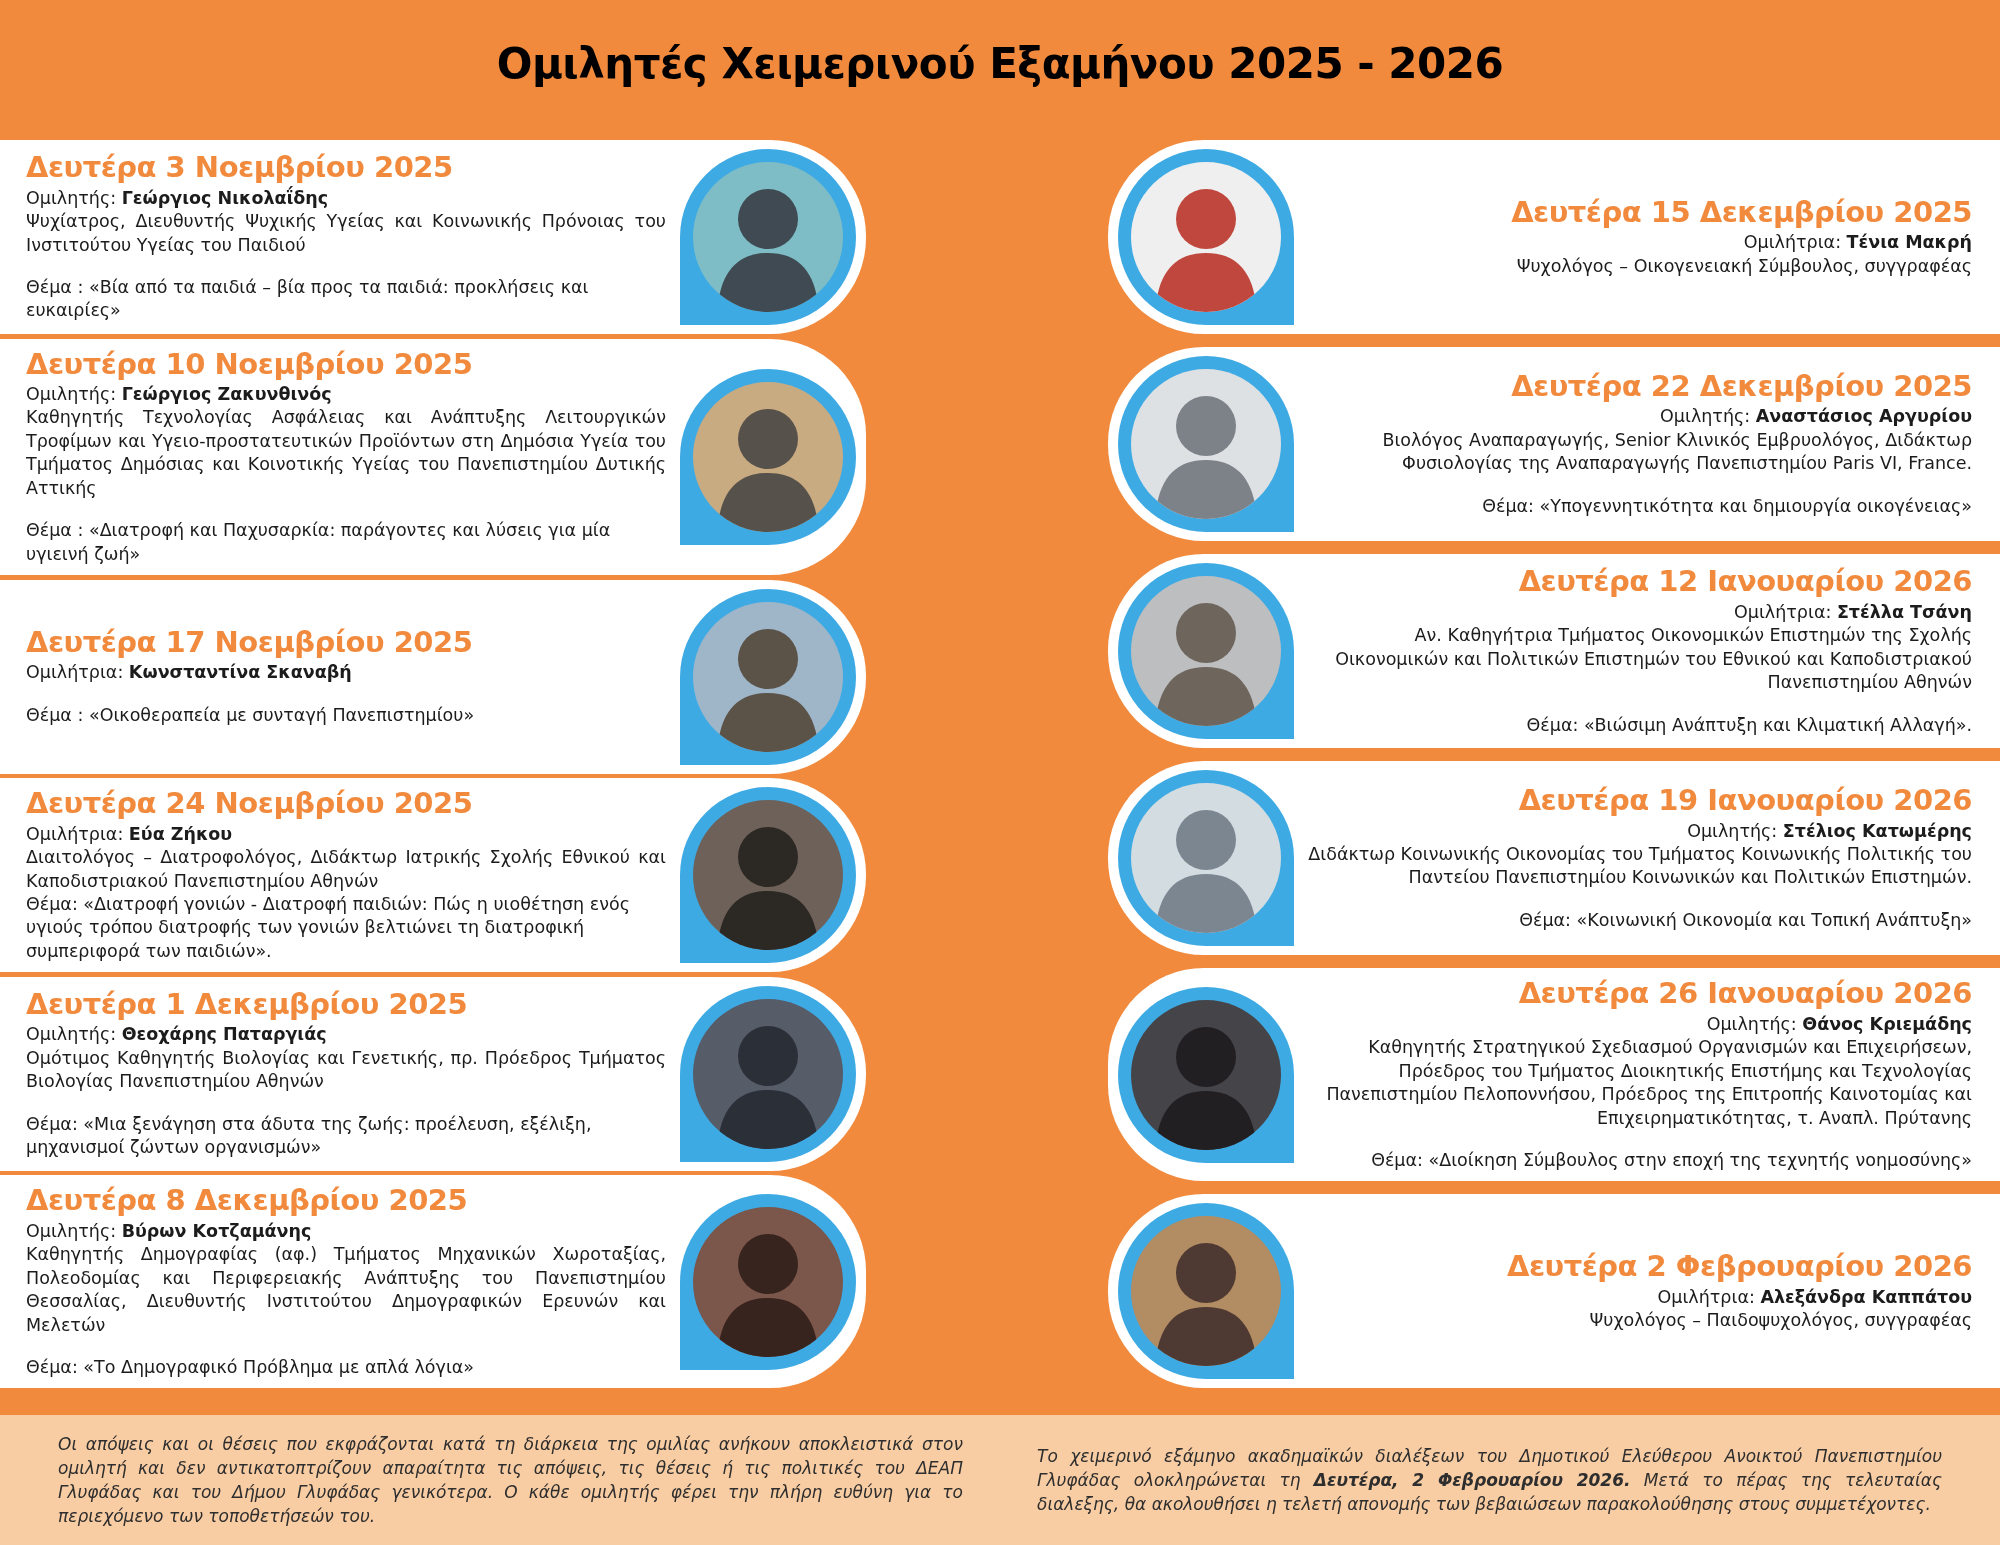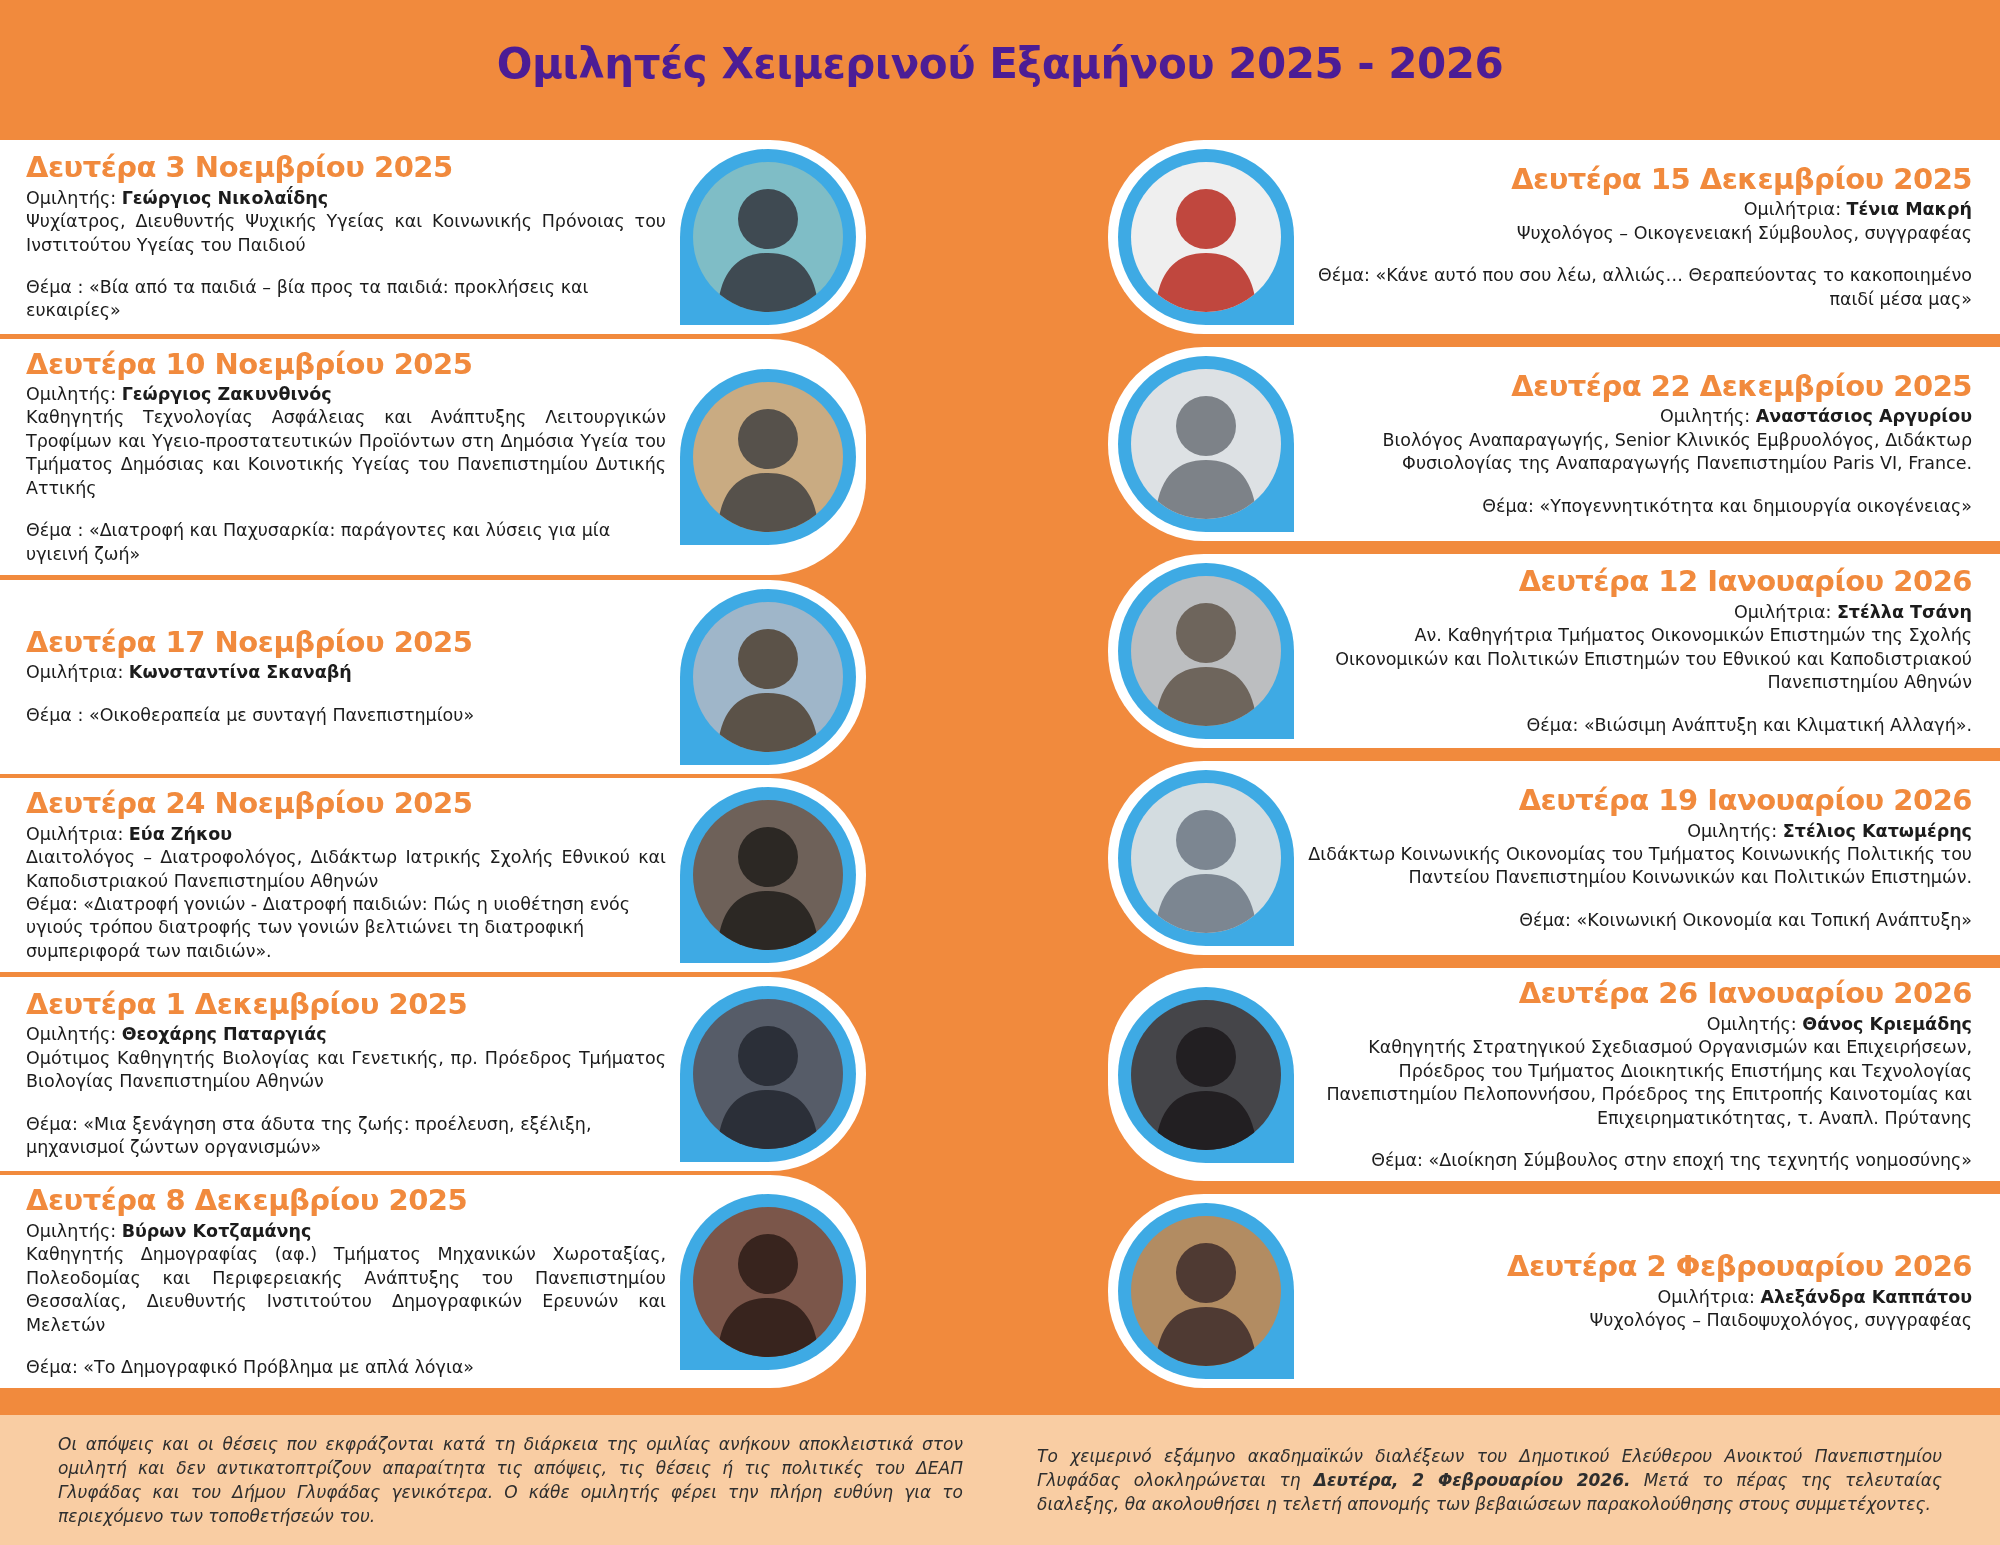--- a/index.html
+++ b/index.html
@@ -6,21 +6,21 @@
   body {
     width: 2000px; height: 1545px; overflow: hidden;
     background: #F18A3D;
     font-family: "DejaVu Sans", "Liberation Sans", sans-serif;
     color: #1c1c1c;
   }
   .page { width: 2000px; height: 1545px; display: flex; flex-direction: column; background: #F18A3D; }
 
   
   .header { flex: 0 0 126px; display: flex; align-items: center; justify-content: center; }
-  .title { color: #4c1d95; font-size: 42px; font-weight: bold; letter-spacing: -0.5px; }
+  .title { color: #000000; font-size: 42px; font-weight: bold; letter-spacing: -0.5px; }
 
   
   .content { flex: 1 1 auto; display: flex; justify-content: space-between; padding: 14px 0 26px; box-sizing: border-box; overflow: hidden; }
   .col { display: flex; flex-direction: column; justify-content: space-between; }
   .col-left  { width: 866px; }
   .col-right { width: 892px; }
 
   
   .card { background: #ffffff; display: flex; align-items: center; min-height: 186px; box-sizing: border-box; }
   .side-left  { border-radius: 0 96px 96px 0; padding: 9px 10px 9px 26px; }
@@ -176,21 +176,20 @@
       </section>
     <section class="col col-right">
         <article class="card side-right">
     <div class="text">
       <h2 class="date">Δευτέρα 15 Δεκεμβρίου 2025</h2>
       <p class="speaker">
         <span class="label">Ομιλήτρια:</span>
         <span class="name">Τένια Μακρή</span>
       </p>
       <p class="bio">Ψυχολόγος – Οικογενειακή Σύμβουλος, συγγραφέας</p>
-      <p class="theme">Θέμα: «Κάνε αυτό που σου λέω, αλλιώς… Θεραπεύοντας το κακοποιημένο παιδί μέσα μας»</p>
     </div>
     <div class="bubble" style="background: rgb(62, 170, 228);">
       <div class="photo" style="background: rgb(239, 239, 239);">
         <svg viewBox="0 0 150 150" aria-hidden="true">
           <circle class="sil" cx="75" cy="57" r="30" fill="#C0473E"></circle>
           <path class="sil" d="M75 91 c-31 0 -48 19 -51 59 l102 0 c-3 -40 -20 -59 -51 -59 z" fill="#C0473E"></path>
         </svg>
       </div>
     </div>
   </article>

